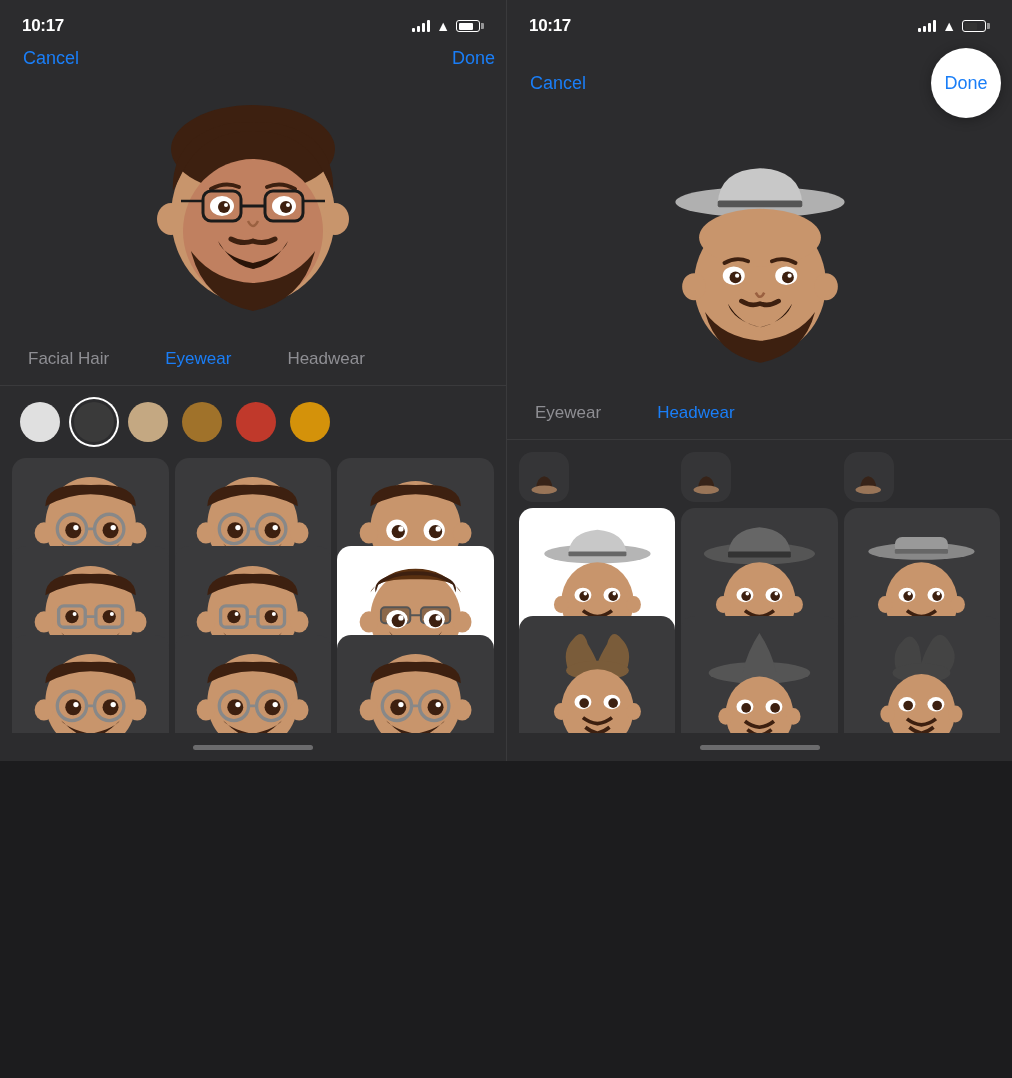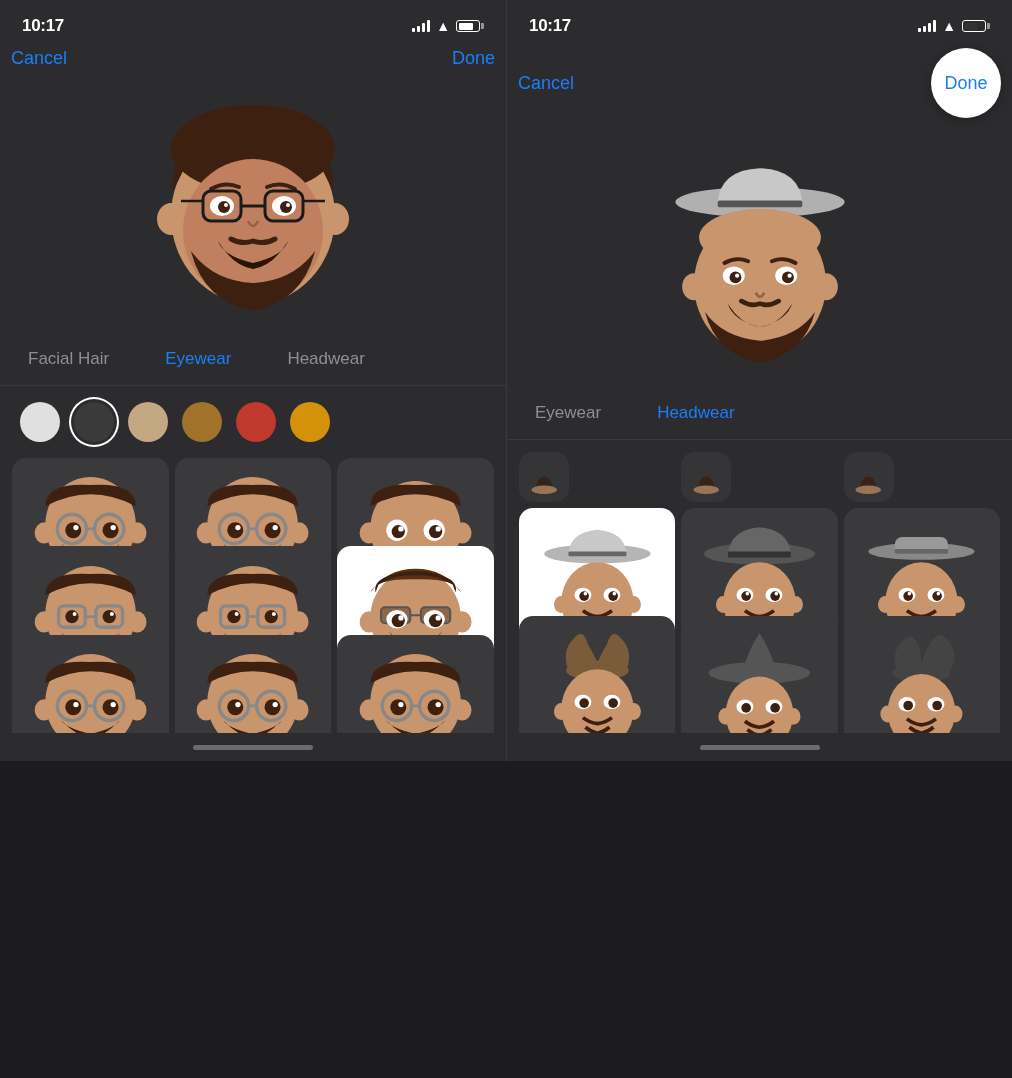--- a/index.html
+++ b/index.html
@@ -102,20 +102,21 @@
       opacity: 0.5;
     }
 
     
     .nav-bar {
       display: flex;
       justify-content: space-between;
       align-items: center;
       padding: 4px 11px 12px;
       flex-shrink: 0;
+      margin-left: 12px;
     }
 
     .nav-cancel {
       color: #1a7ef7;
       font-size: 18px;
       font-weight: 400;
       cursor: pointer;
     }
 
     .nav-done {

